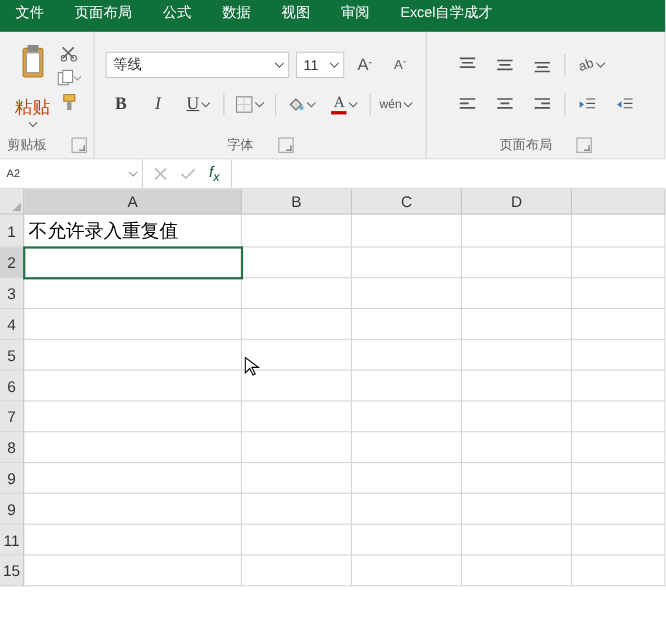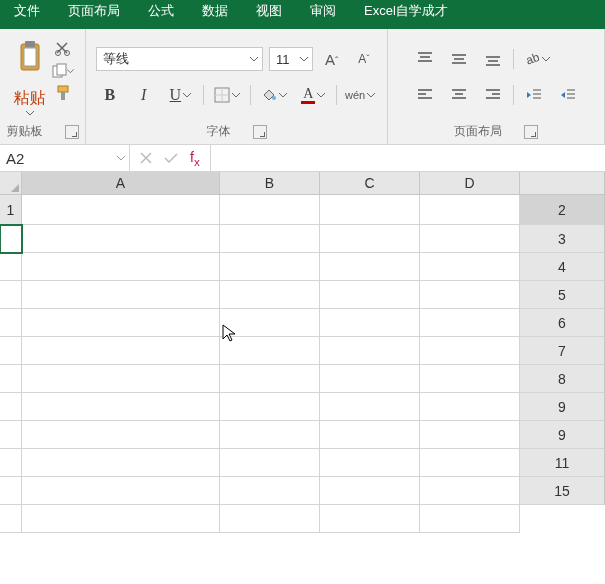--- a/index.html
+++ b/index.html
@@ -170,31 +170,31 @@
     background: #fff;
   }
   .namebox {
     width: 130px;
     display: flex;
     align-items: center;
     border-right: 1px solid #d4d4d4;
     height: 100%;
     padding: 0 4px 0 6px;
     justify-content: space-between;
-    font-size: 15px;
+    font-size: 10px;
     color: #333;
   }
   .fxbtns {
     display: flex;
     align-items: center;
     gap: 12px;
     padding: 0 10px;
     color: #bbb;
   }
-  .fxbtns .fx { color: #be185d; font-size: 14px; }
+  .fxbtns .fx { font-style: italic; color: #14532d; font-size: 14px; }
   .formula {
     flex: 1;
     border-left: 1px solid #d4d4d4;
     height: 100%;
     padding-left: 8px;
     display: flex;
     align-items: center;
   }
   
   .sheet {
@@ -522,20 +522,21 @@
 </div>
 
 <div class="sheet">
   <div class="corner"></div>
   <div class="hdr selcol">A</div>
   <div class="hdr">B</div>
   <div class="hdr">C</div>
   <div class="hdr">D</div>
   <div class="hdr"></div>
 <div class="rowhdr">1</div>
+    <div class="cell first">不允许录入重复值</div>
     <div class="cell first"></div>
     <div class="cell first"></div>
     <div class="cell first"></div>
     <div class="cell first"></div>
     <div class="rowhdr selrow">2</div>
     <div class="cell selected"></div>
     <div class="cell"></div>
     <div class="cell"></div>
     <div class="cell"></div>
     <div class="cell"></div>

